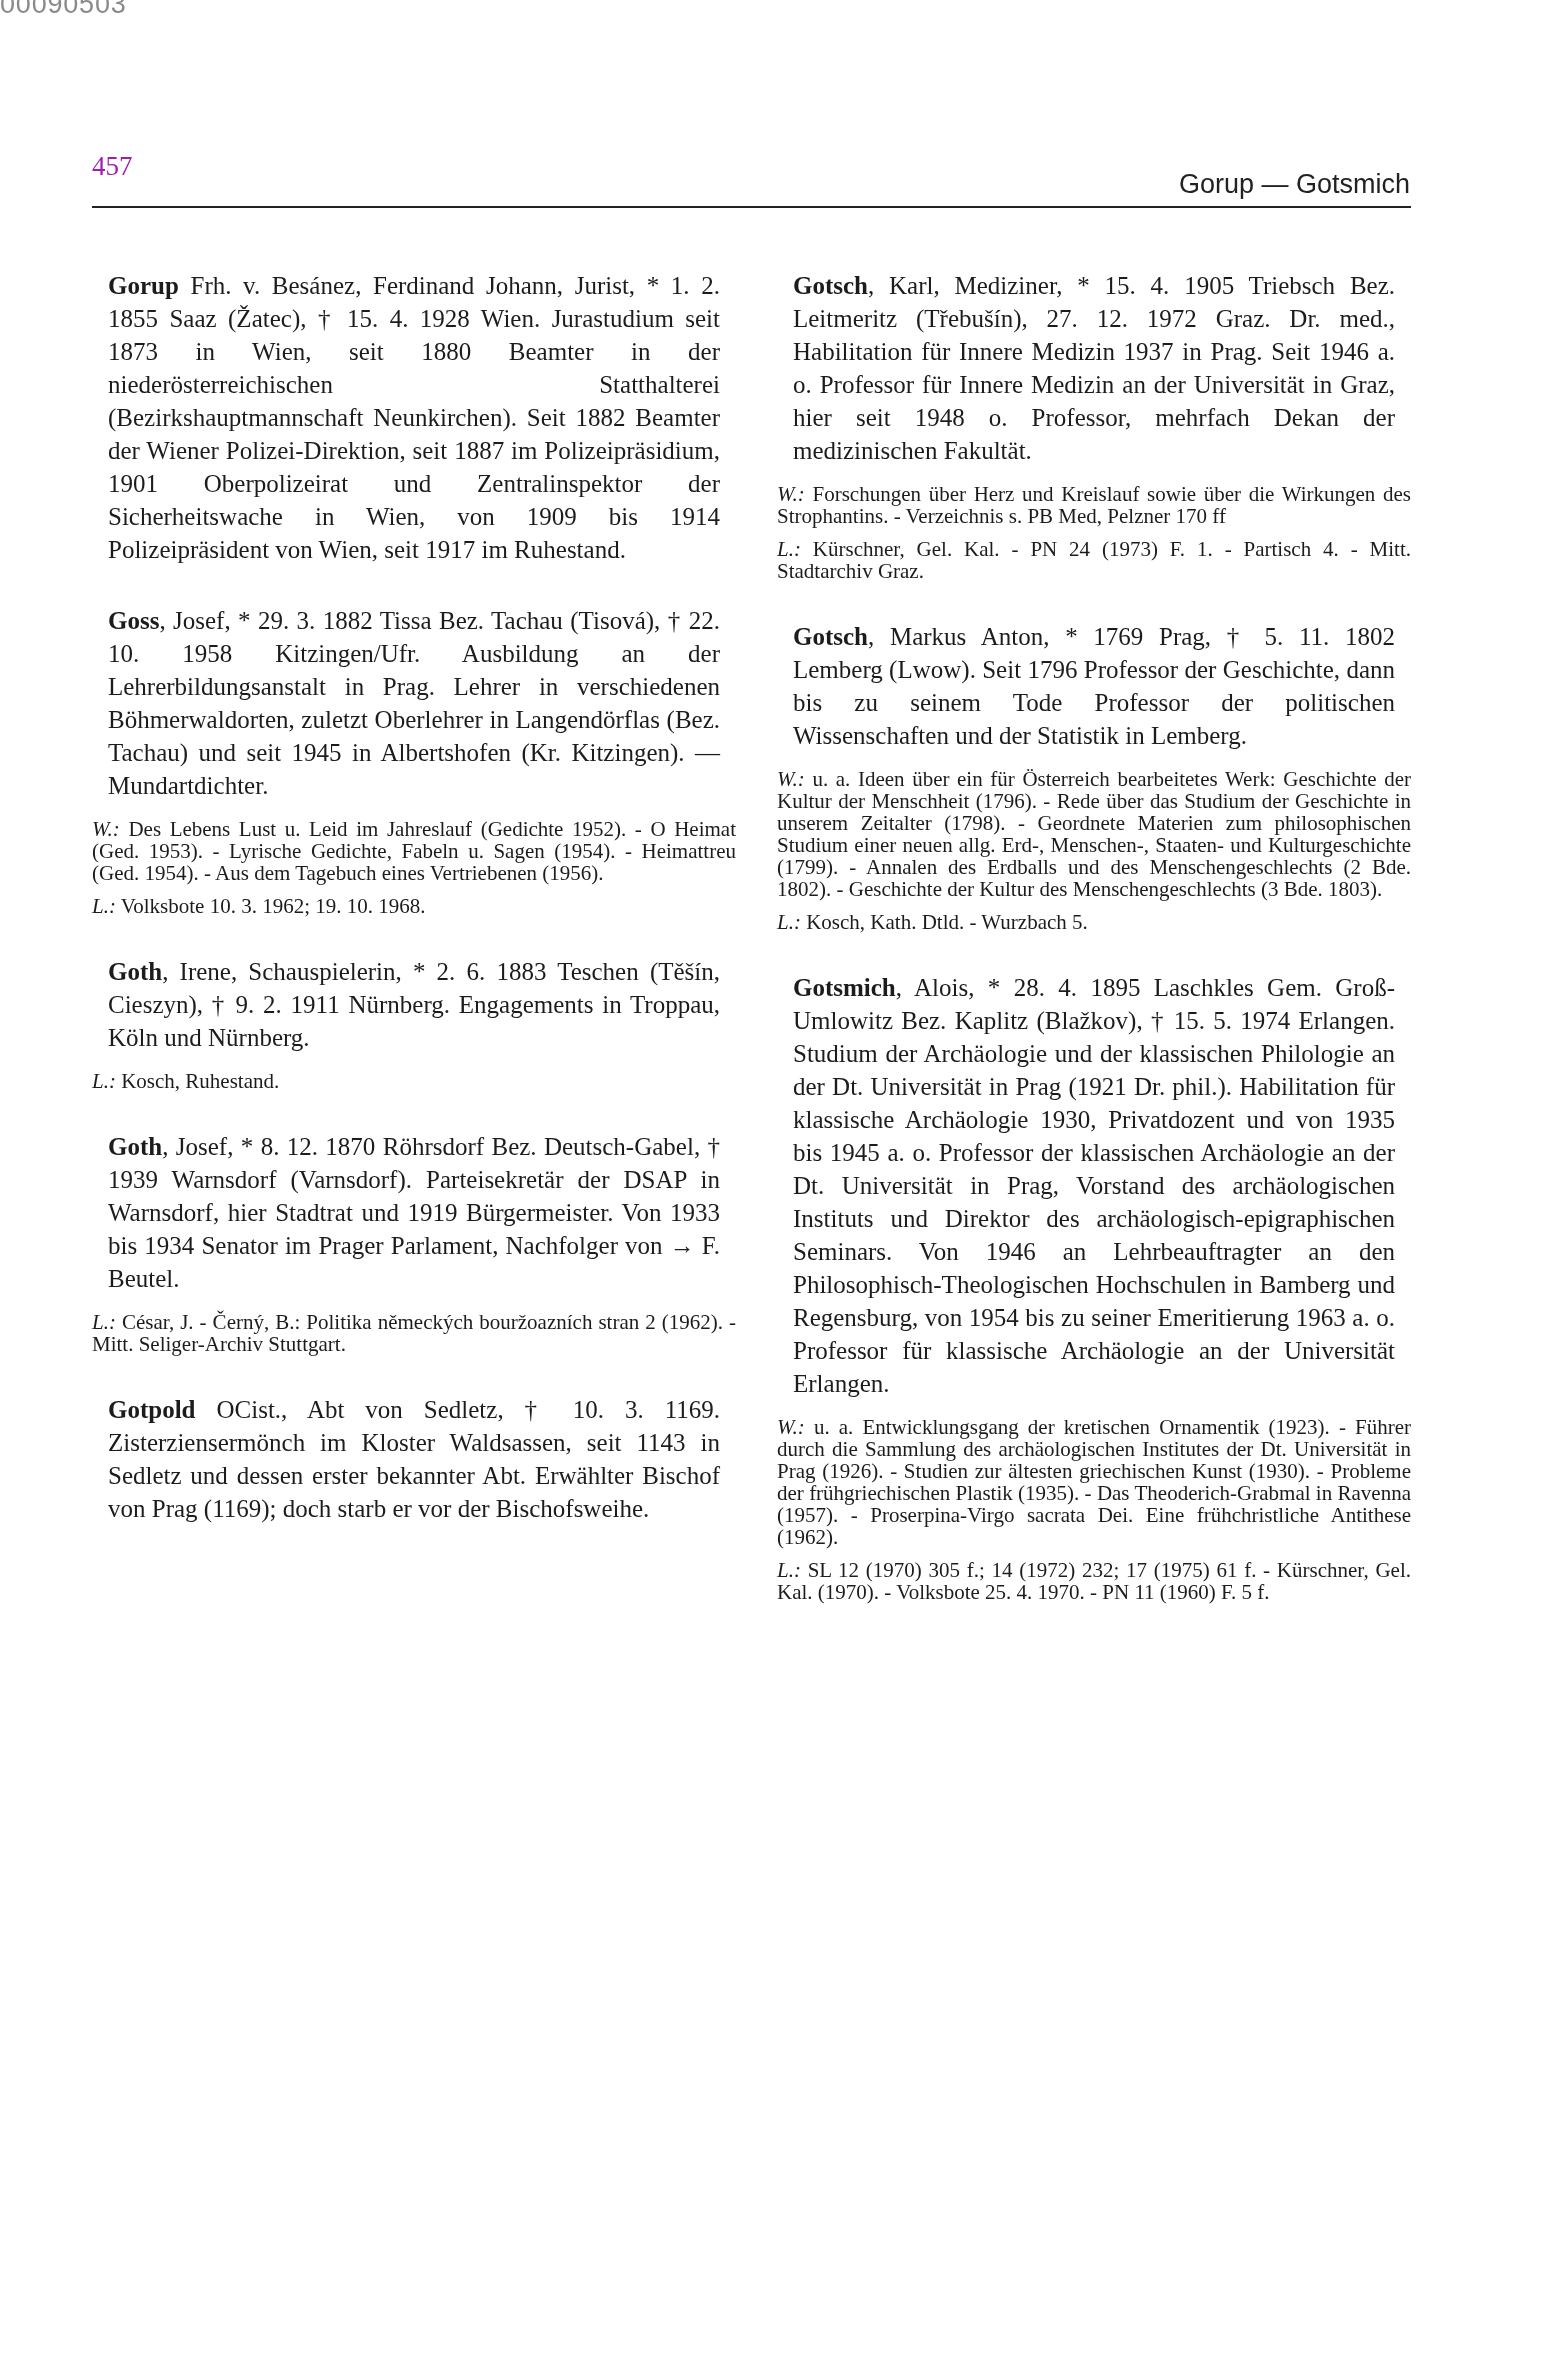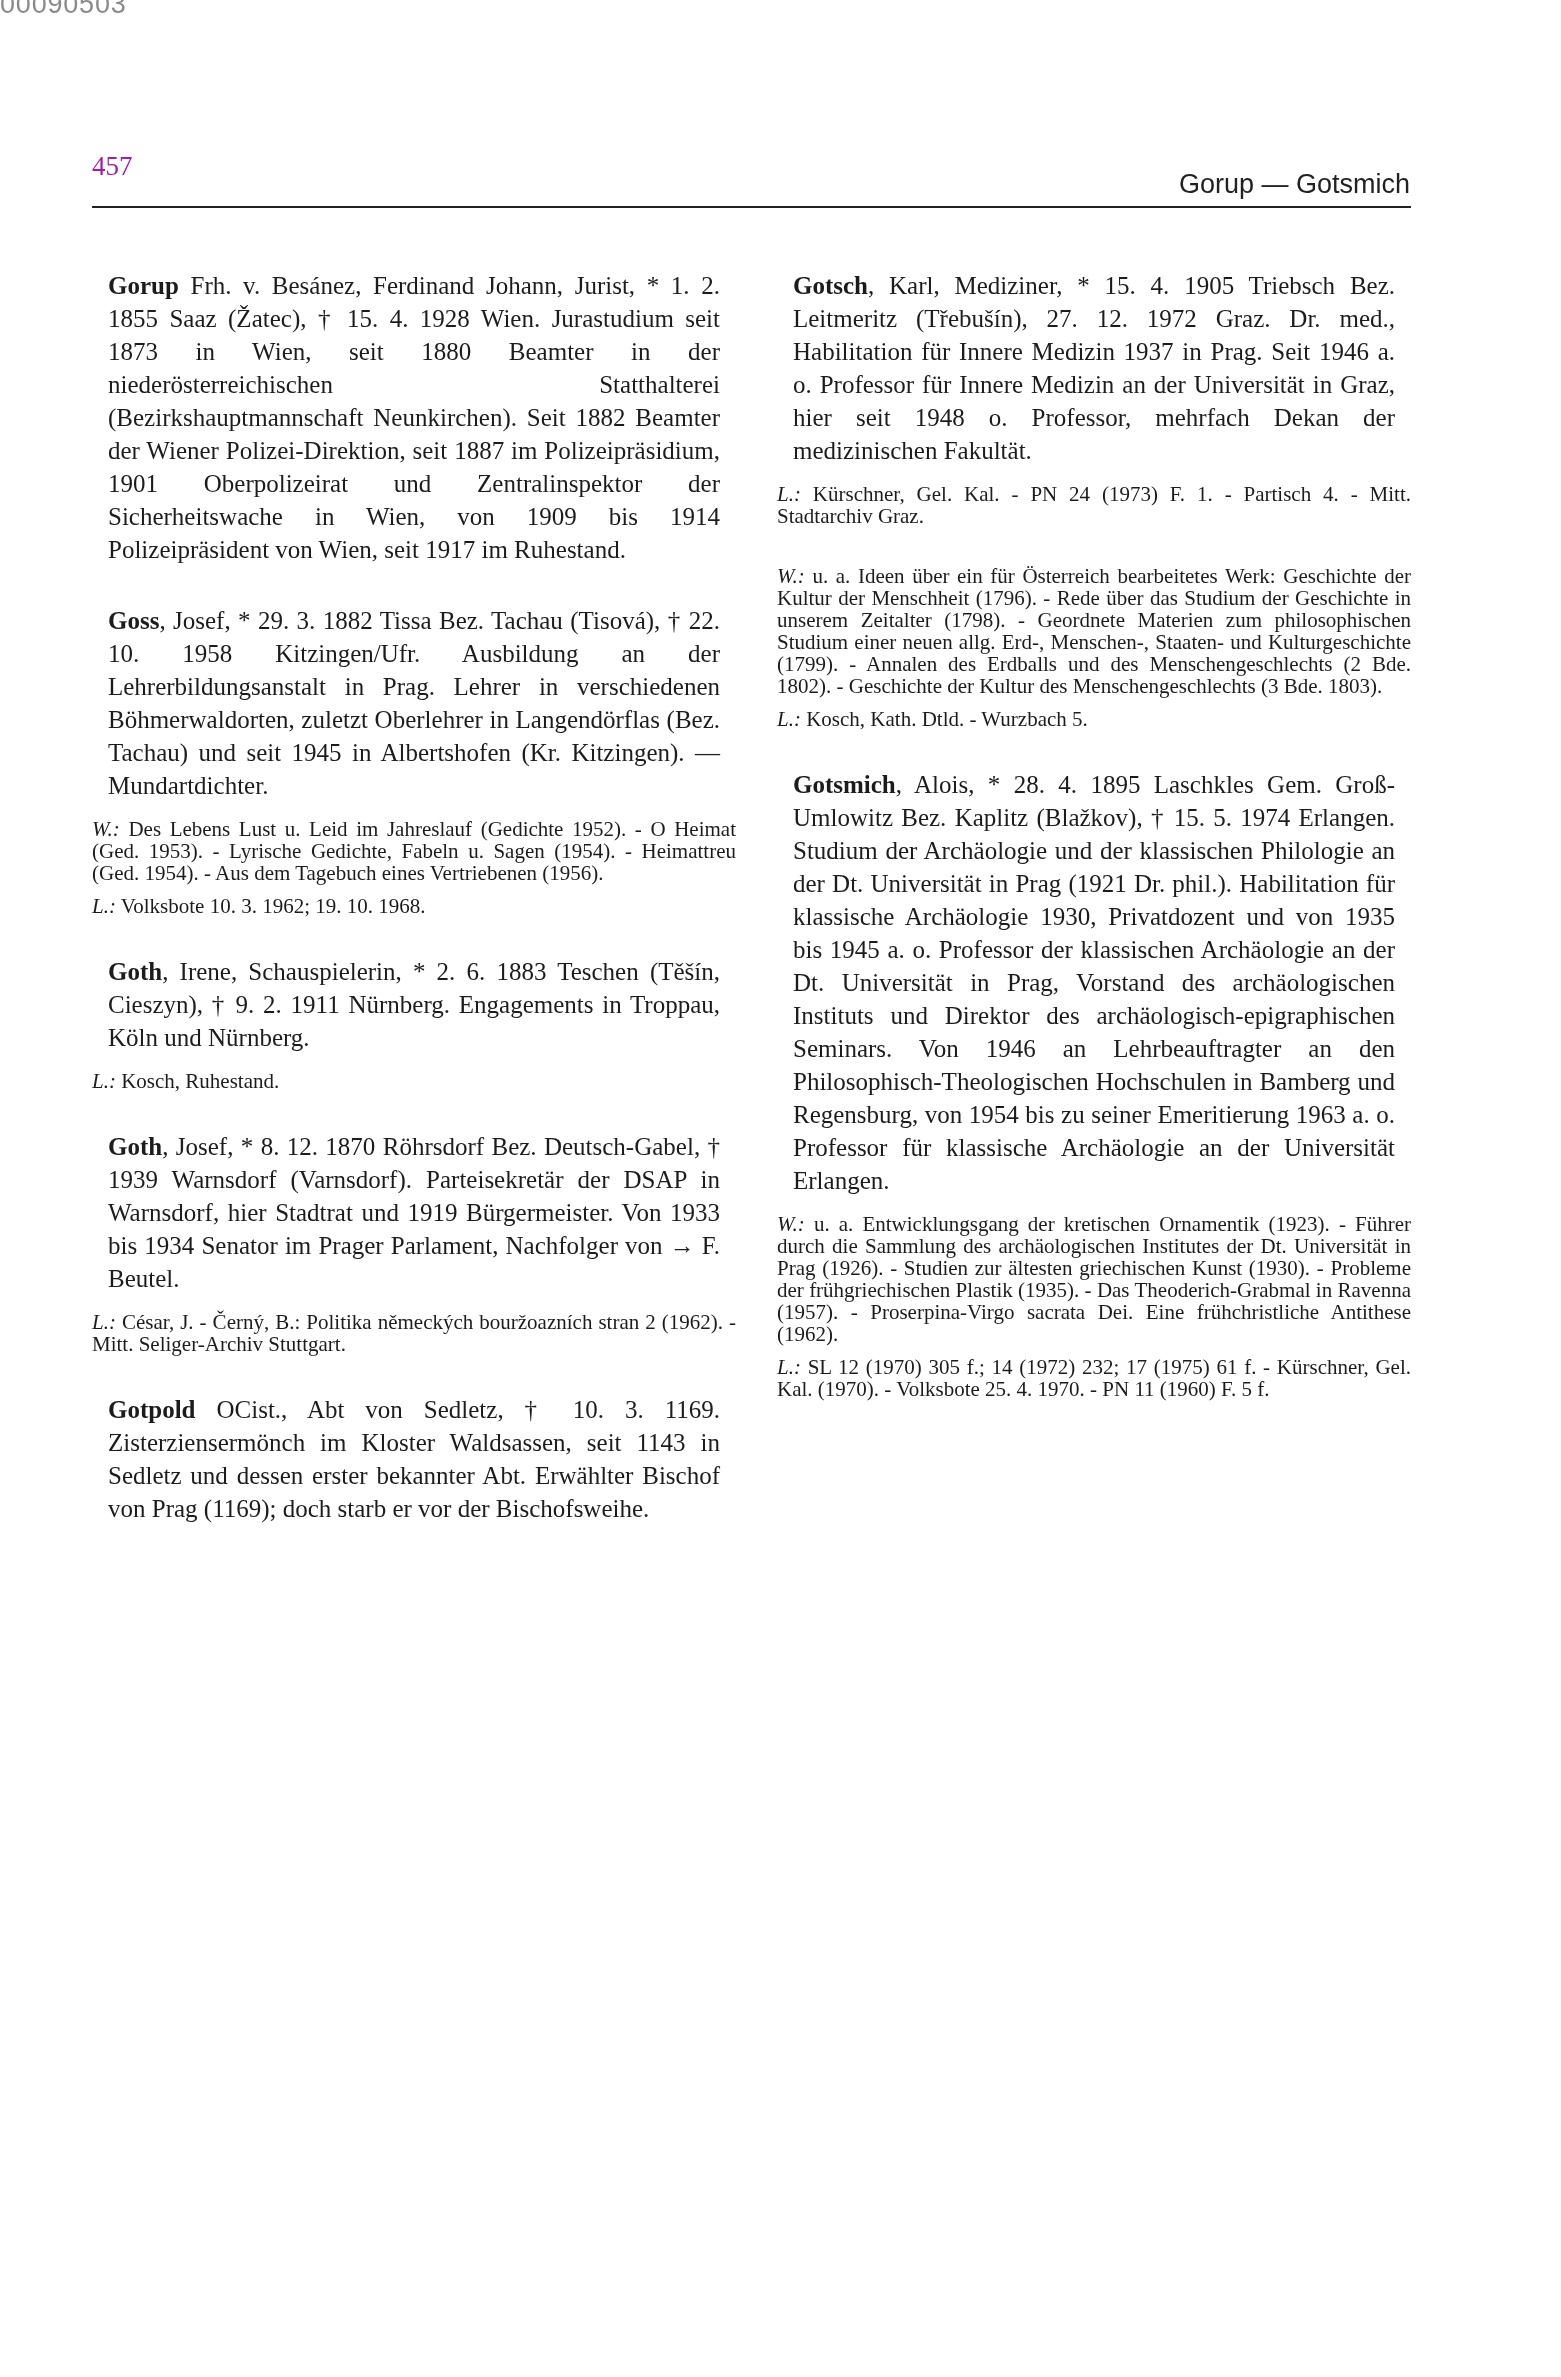--- a/index.html
+++ b/index.html
@@ -76,24 +76,26 @@
   <div class="entry">
     <p class="entry-body"><span class="headword">Gotpold</span><span> OCist., Abt von Sedletz, † 10. 3. 1169. Zisterziensermönch im Kloster Waldsassen, seit 1143 in Sedletz und dessen erster bekannter Abt. Erwählter Bischof von Prag (1169); doch starb er vor der Bischofsweihe.</span></p>
   </div>
 
 </div>
 
 <div class="column col-right">
 
   <div class="entry">
     <p class="entry-body"><span class="headword">Gotsch</span><span>, Karl, Mediziner, * 15. 4. 1905 Triebsch Bez. Leitmeritz (Třebušín), 27. 12. 1972 Graz. Dr. med., Habilitation für Innere Medizin 1937 in Prag. Seit 1946 a. o. Professor für Innere Medizin an der Universität in Graz, hier seit 1948 o. Professor, mehrfach Dekan der medizinischen Fakultät.</span></p>
+    <p class="refs"><span class="label">W.:</span><span> Forschungen über Herz und Kreislauf sowie über die Wirkungen des Strophantins. - Verzeichnis s. PB Med, Pelzner 170 ff</span></p>
     <p class="refs"><span class="label">L.:</span><span> Kürschner, Gel. Kal. - PN 24 (1973) F. 1. - Partisch 4. - Mitt. Stadtarchiv Graz.</span></p>
   </div>
 
   <div class="entry">
+    <p class="entry-body"><span class="headword">Gotsch</span><span>, Markus Anton, * 1769 Prag, † 5. 11. 1802 Lemberg (Lwow). Seit 1796 Professor der Geschichte, dann bis zu seinem Tode Professor der politischen Wissenschaften und der Statistik in Lemberg.</span></p>
     <p class="refs"><span class="label">W.:</span><span> u. a. Ideen über ein für Österreich bearbeitetes Werk: Geschichte der Kultur der Menschheit (1796). - Rede über das Studium der Geschichte in unserem Zeitalter (1798). - Geordnete Materien zum philosophischen Studium einer neuen allg. Erd-, Menschen-, Staaten- und Kulturgeschichte (1799). - Annalen des Erdballs und des Menschengeschlechts (2 Bde. 1802). - Geschichte der Kultur des Menschengeschlechts (3 Bde. 1803).</span></p>
     <p class="refs"><span class="label">L.:</span><span> Kosch, Kath. Dtld. - Wurzbach 5.</span></p>
   </div>
 
   <div class="entry">
     <p class="entry-body"><span class="headword">Gotsmich</span><span>, Alois, * 28. 4. 1895 Laschkles Gem. Groß-Umlowitz Bez. Kaplitz (Blažkov), † 15. 5. 1974 Erlangen. Studium der Archäologie und der klassischen Philologie an der Dt. Universität in Prag (1921 Dr. phil.). Habilitation für klassische Archäologie 1930, Privatdozent und von 1935 bis 1945 a. o. Professor der klassischen Archäologie an der Dt. Universität in Prag, Vorstand des archäologischen Instituts und Direktor des archäologisch-epigraphischen Seminars. Von 1946 an Lehrbeauftragter an den Philosophisch-Theologischen Hochschulen in Bamberg und Regensburg, von 1954 bis zu seiner Emeritierung 1963 a. o. Professor für klassische Archäologie an der Universität Erlangen.</span></p>
     <p class="refs"><span class="label">W.:</span><span> u. a. Entwicklungsgang der kretischen Ornamentik (1923). - Führer durch die Sammlung des archäologischen Institutes der Dt. Universität in Prag (1926). - Studien zur ältesten griechischen Kunst (1930). - Probleme der frühgriechischen Plastik (1935). - Das Theoderich-Grabmal in Ravenna (1957). - Proserpina-Virgo sacrata Dei. Eine frühchristliche Antithese (1962).</span></p>
     <p class="refs"><span class="label">L.:</span><span> SL 12 (1970) 305 f.; 14 (1972) 232; 17 (1975) 61 f. - Kürschner, Gel. Kal. (1970). - Volksbote 25. 4. 1970. - PN 11 (1960) F. 5 f.</span></p>
   </div>
 

